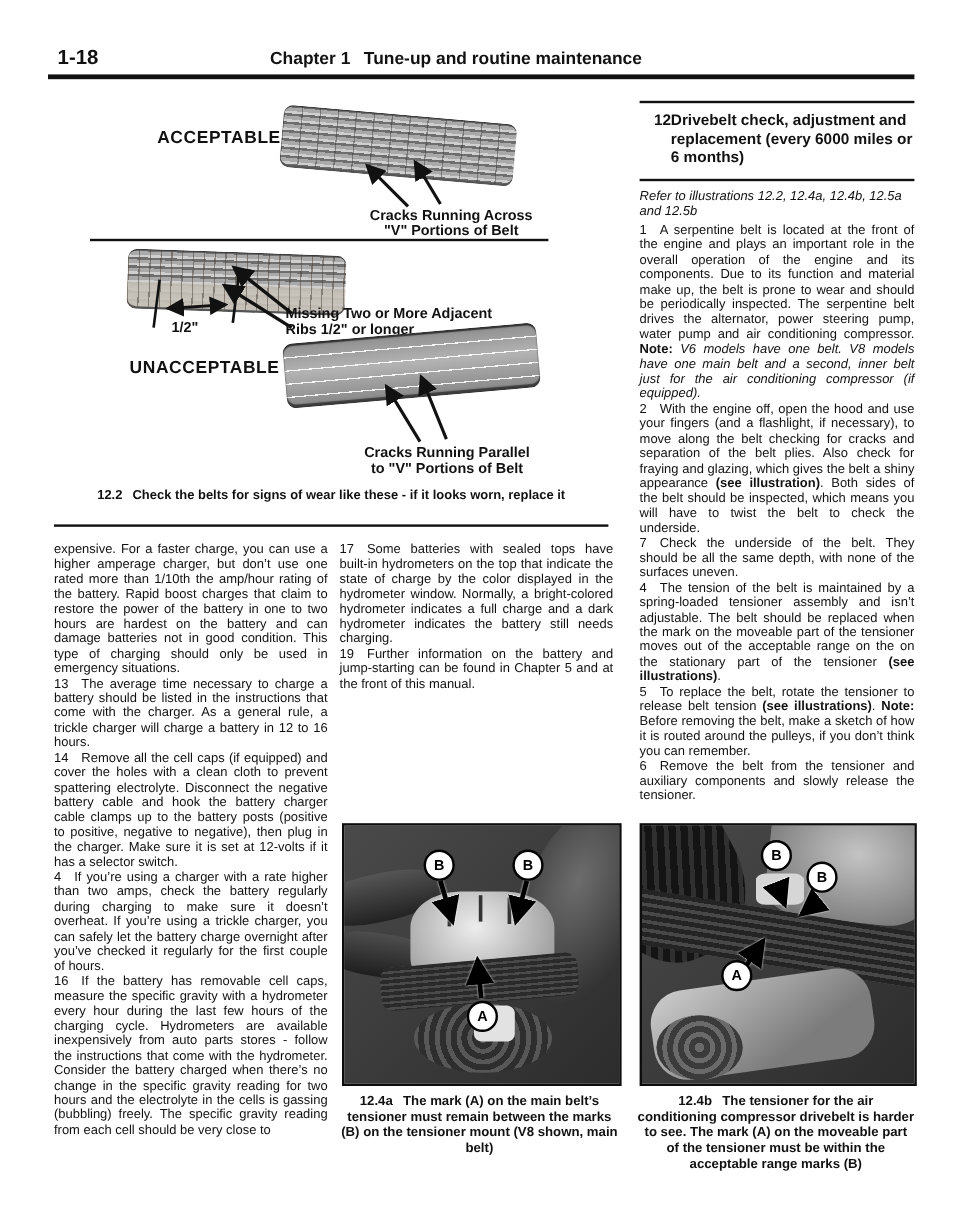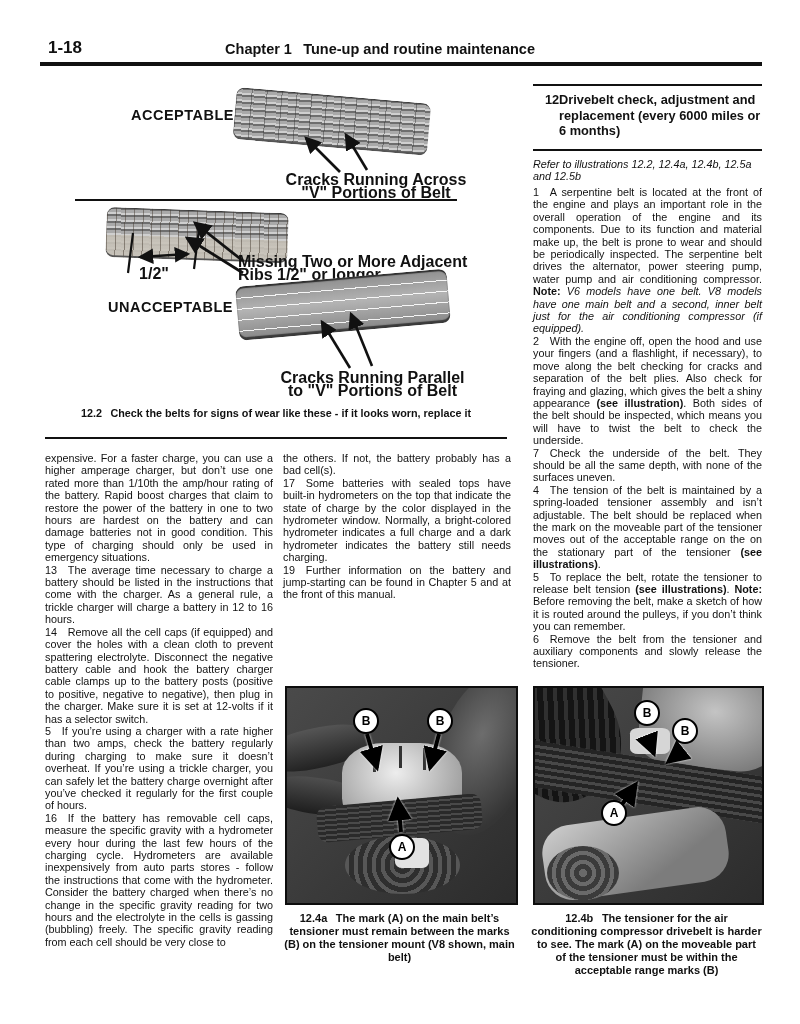--- a/index.html
+++ b/index.html
@@ -7,21 +7,21 @@
     width:800px;height:1024px;position:relative;background:#ffffff;
     font-family:"Liberation Sans", sans-serif;color:#111;overflow:hidden;
   }
   .abs{position:absolute;}
   
   .page-num{left:48px;top:38px;font-size:17px;font-weight:bold;}
   .chapter-title{left:40px;top:41px;width:680px;text-align:center;font-size:14.5px;font-weight:bold;}
   .header-rule{left:40px;top:62px;width:722px;height:4px;background:#111;}
   
   .figure{left:45px;top:85px;width:466px;height:362px;}
-  .fig-label{position:absolute;font-weight:bold;white-space:pre-line;line-height:13px;font-size:16px;}
+  .fig-label{position:absolute;font-weight:bold;white-space:pre-line;line-height:13px;font-size:12px;}
   .fig-big{font-size:14.5px;letter-spacing:.5px;line-height:16px;}
   .belt{position:absolute;border-radius:8px;
     background-image:
       repeating-linear-gradient(to right, rgba(50,50,50,.45) 0 1px, rgba(255,255,255,0) 1px 15px),
       repeating-linear-gradient(to bottom, #6e6e6e 0 2px, #a9a9a9 2px 5px, #cfcfcf 5px 7px);
     box-shadow: inset 0 1px 0 #3c3c3c, inset 0 -2px 0 #555;}
   .belt.worn{background-image:
       repeating-linear-gradient(to right, rgba(70,60,50,.5) 0 1px, rgba(255,255,255,0) 1px 9px),
       linear-gradient(to bottom, rgba(255,255,255,0) 0 55%, rgba(200,195,185,.9) 55% 100%),
       repeating-linear-gradient(to bottom, #6e6e6e 0 2px, #a9a9a9 2px 5px, #cfcfcf 5px 7px);}
@@ -113,25 +113,24 @@
   <span class="num">12</span>
   <span>Drivebelt check, adjustment and replacement (every 6000 miles or 6 months)</span>
 </div>
 <div class="abs rc-rule-bot"></div>
 <div class="abs rc-refer">Refer to illustrations 12.2, 12.4a, 12.4b, 12.5a and 12.5b</div>
 
 <div class="col col-left">
     <p><span>expensive. For a faster charge, you can use a higher amperage charger, but don’t use one rated more than 1/10th the amp/hour rating of the battery. Rapid boost charges that claim to restore the power of the battery in one to two hours are hardest on the battery and can damage batteries not in good condition. This type of charging should only be used in emergency situations.</span></p>
     <p><span>13 The average time necessary to charge a battery should be listed in the instructions that come with the charger. As a general rule, a trickle charger will charge a battery in 12 to 16 hours.</span></p>
     <p><span>14 Remove all the cell caps (if equipped) and cover the holes with a clean cloth to prevent spattering electrolyte. Disconnect the negative battery cable and hook the battery charger cable clamps up to the battery posts (positive to positive, negative to negative), then plug in the charger. Make sure it is set at 12-volts if it has a selector switch.</span></p>
-    <p><span>5 If you’re using a charger with a rate higher than two amps, check the battery regularly during charging to make sure it doesn’t overheat. If you’re using a trickle charger, you can safely let the battery charge overnight after you’ve checked it regularly for the first couple of hours.</span></p>
+    <p><span>4 If you’re using a charger with a rate higher than two amps, check the battery regularly during charging to make sure it doesn’t overheat. If you’re using a trickle charger, you can safely let the battery charge overnight after you’ve checked it regularly for the first couple of hours.</span></p>
     <p><span>16 If the battery has removable cell caps, measure the specific gravity with a hydrometer every hour during the last few hours of the charging cycle. Hydrometers are available inexpensively from auto parts stores - follow the instructions that come with the hydrometer. Consider the battery charged when there’s no change in the specific gravity reading for two hours and the electrolyte in the cells is gassing (bubbling) freely. The specific gravity reading from each cell should be very close to</span></p>
   </div>
 <div class="col col-mid">
-    <p><span>the others. If not, the battery probably has a bad cell(s).</span></p>
     <p><span>17 Some batteries with sealed tops have built-in hydrometers on the top that indicate the state of charge by the color displayed in the hydrometer window. Normally, a bright-colored hydrometer indicates a full charge and a dark hydrometer indicates the battery still needs charging.</span></p>
     <p><span>19 Further information on the battery and jump-starting can be found in Chapter 5 and at the front of this manual.</span></p>
   </div>
 <div class="col col-right-body">
     <p><span>1 A serpentine belt is located at the front of the engine and plays an important role in the overall operation of the engine and its components. Due to its function and material make up, the belt is prone to wear and should be periodically inspected. The serpentine belt drives the alternator, power steering pump, water pump and air conditioning compressor. </span><span style="font-weight: bold;">Note:</span><span style="font-style: italic;"> V6 models have one belt. V8 models have one main belt and a second, inner belt just for the air conditioning compressor (if equipped).</span></p>
     <p><span>2 With the engine off, open the hood and use your fingers (and a flashlight, if necessary), to move along the belt checking for cracks and separation of the belt plies. Also check for fraying and glazing, which gives the belt a shiny appearance </span><span style="font-weight: bold;">(see illustration)</span><span>. Both sides of the belt should be inspected, which means you will have to twist the belt to check the underside.</span></p>
     <p><span>7 Check the underside of the belt. They should be all the same depth, with none of the surfaces uneven.</span></p>
     <p><span>4 The tension of the belt is maintained by a spring-loaded tensioner assembly and isn’t adjustable. The belt should be replaced when the mark on the moveable part of the tensioner moves out of the acceptable range on the on the stationary part of the tensioner </span><span style="font-weight: bold;">(see illustrations)</span><span>.</span></p>
     <p><span>5 To replace the belt, rotate the tensioner to release belt tension </span><span style="font-weight: bold;">(see illustrations)</span><span>. </span><span style="font-weight: bold;">Note: </span><span style="">Before removing the belt, make a sketch of how it is routed around the pulleys, if you don’t think you can remember.</span></p>
     <p><span>6 Remove the belt from the tensioner and auxiliary components and slowly release the tensioner.</span></p>

